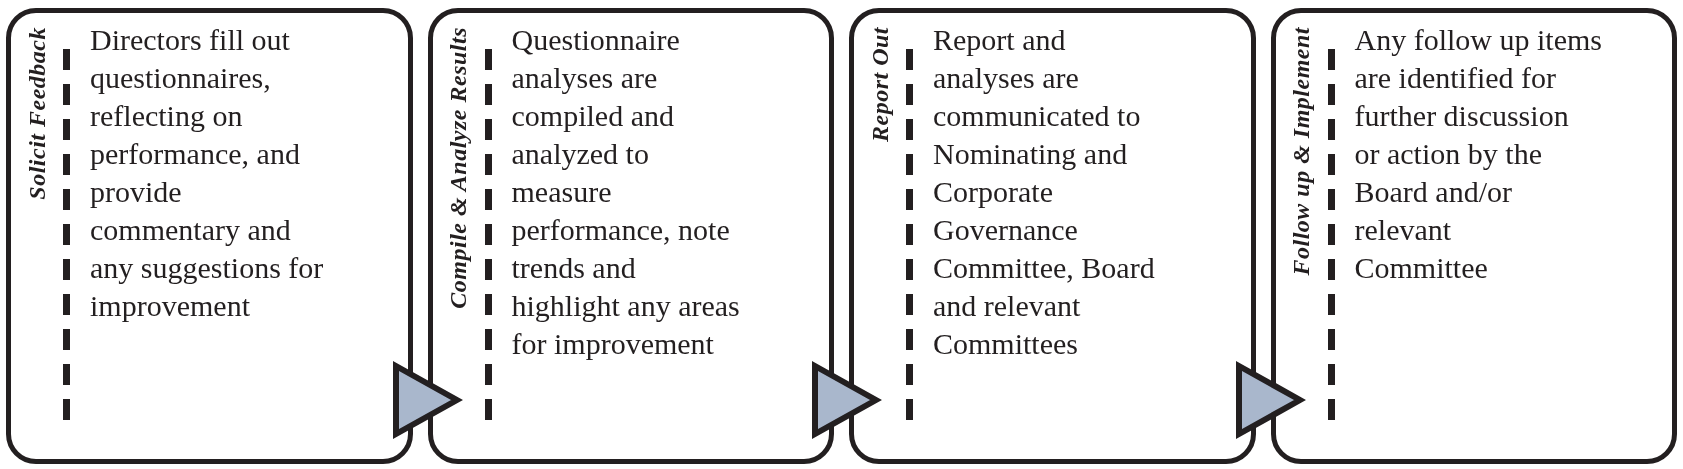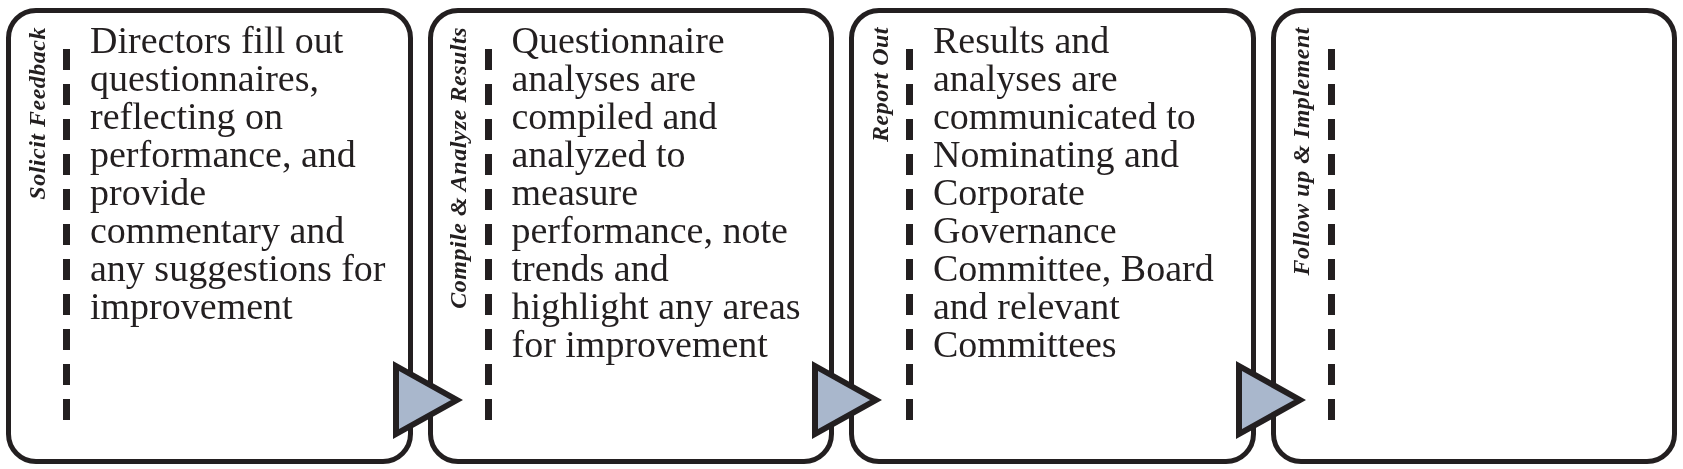--- a/index.html
+++ b/index.html
@@ -54,21 +54,21 @@
     margin: 36px 0 28px 0;
     background-image: repeating-linear-gradient(
       180deg,
       #231f20 0px, #231f20 21px,
       transparent 21px, transparent 35px
     );
   }
   .stage-text {
     flex: 1 1 auto;
     padding: 8px 6px 6px 20px;
-    font-size: 38px;
+    font-size: 30px;
     line-height: 38px;
     color: #231f20;
     white-space: pre-line;
   }
   .arrow {
     position: absolute;
     top: 359px;
     width: 72px;
     height: 82px;
   }
@@ -112,36 +112,43 @@
 trends and
 highlight any areas
 for improvement</div>
     </div>
 
     <div class="stage">
       <div class="label-col">
         <div class="stage-label">Report Out</div>
       </div>
       <div class="divider"></div>
-      <div class="stage-text">Results and
+      <div class="stage-text">Report and
 analyses are
 communicated to
 Nominating and
 Corporate
 Governance
 Committee, Board
 and relevant
 Committees</div>
     </div>
 
     <div class="stage">
       <div class="label-col">
         <div class="stage-label">Follow up &amp; Implement</div>
       </div>
       <div class="divider"></div>
+      <div class="stage-text">Any follow up items
+are identified for
+further discussion
+or action by the
+Board and/or
+relevant
+Committee</div>
     </div>
 
   </div>
 
   <svg class="arrow arrow-1" viewBox="0 0 72 82" xmlns="http://www.w3.org/2000/svg">
     <polygon points="5,7 66,41 5,75" fill="#a9b7cc" stroke="#231f20" stroke-width="6" stroke-linejoin="miter"></polygon>
   </svg>
   <svg class="arrow arrow-2" viewBox="0 0 72 82" xmlns="http://www.w3.org/2000/svg">
     <polygon points="5,7 66,41 5,75" fill="#a9b7cc" stroke="#231f20" stroke-width="6" stroke-linejoin="miter"></polygon>
   </svg>

